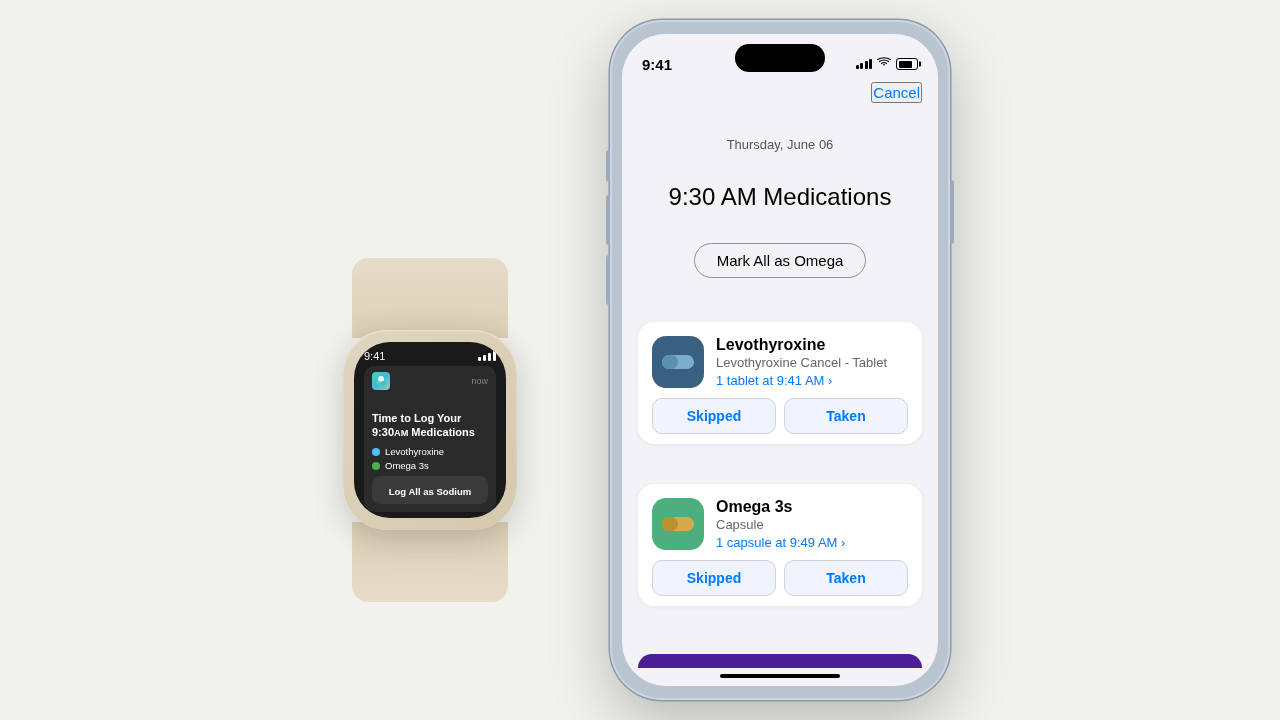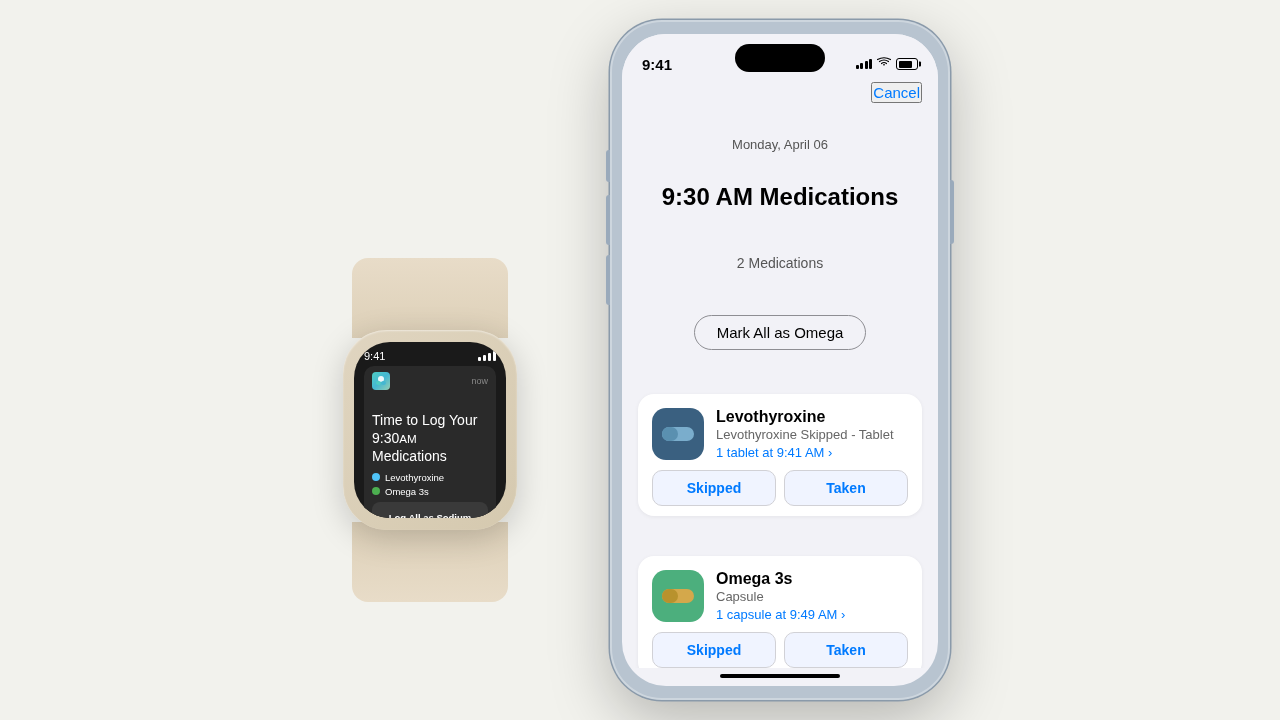--- a/index.html
+++ b/index.html
@@ -138,22 +138,22 @@
     }
 
     .watch-notif-time {
       color: #888;
       font-size: 9px;
       margin-left: auto;
     }
 
     .watch-notif-title {
       color: white;
-      font-size: 14px;
-      font-weight: 400;
+      font-size: 11px;
+      font-weight: 700;
       line-height: 1.3;
       margin-bottom: 6px;
     }
 
     .watch-med-item {
       display: flex;
       align-items: center;
       gap: 5px;
       margin-bottom: 3px;
     }
@@ -321,23 +321,23 @@
     .header-date {
       text-align: center;
       color: #555;
       font-size: 13px;
       margin-bottom: 2px;
     }
 
     .header-title {
       text-align: center;
       font-size: 24px;
-      font-weight: 700;
+      font-weight: 400;
       color: #000;
-      margin-bottom: 15px;
+      margin-bottom: 3px;
       line-height: 1.1;
     }
 
     .header-subtitle {
       text-align: center;
       color: #555;
       font-size: 14px;
       margin-bottom: 14px;
     }
 
@@ -573,39 +573,38 @@
               <div class="battery-fill"></div>
             </div>
           </div>
         </div>
 
         <div class="phone-content">
           <div style="display:flex; flex-direction:column;gap:30px;">
 
             <button class="cancel-btn">Cancel</button>
 
-            <div class="header-date">Monday, April 06</div>
+            <div class="header-date">Thursday, June 06</div>
             <div class="header-title">9:30 AM Medications</div>
-            <div class="header-subtitle">2 Medications</div>
 
             <div style="display:flex; justify-content:center;">
               <button class="mark-all-btn">Mark All as Omega</button>
             </div>
 
             <div class="med-card">
               <div class="med-card-header">
                 <div class="med-icon med-icon-levo">
                   <svg width="36" height="22" viewBox="0 0 36 22">
                     <rect x="2" y="4" width="32" height="14" rx="7" fill="#7aadcc"></rect>
                     <rect x="2" y="4" width="16" height="14" rx="7" fill="#5a90b0"></rect>
                   </svg>
                 </div>
                 <div class="med-info">
                   <div class="med-name">Levothyroxine</div>
-                  <div class="med-type">Levothyroxine Skipped - Tablet</div>
+                  <div class="med-type">Levothyroxine Cancel - Tablet</div>
                   <div class="med-dosage">
                     <span>1 tablet at 9:41 AM</span> ›
                   </div>
                 </div>
               </div>
               <div class="med-actions">
                 <button class="med-btn">Skipped</button>
                 <button class="med-btn">Taken</button>
               </div>
             </div>

